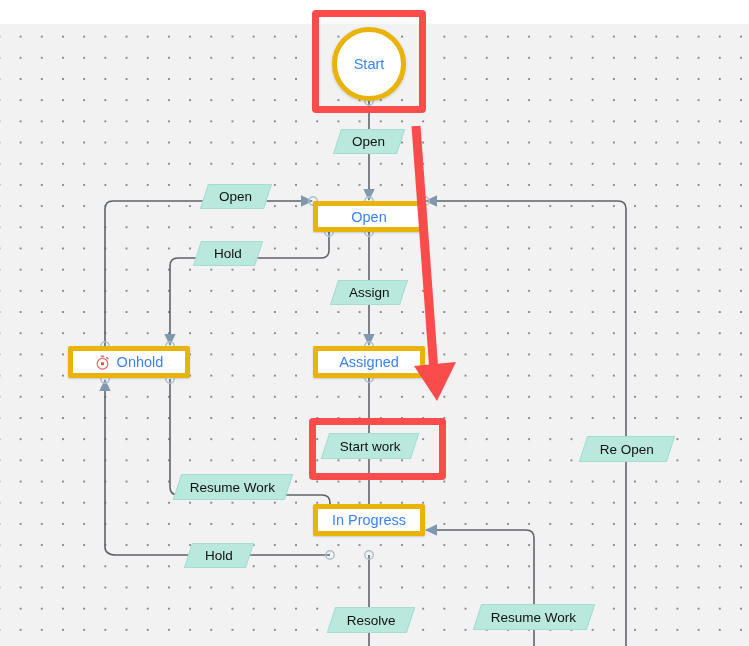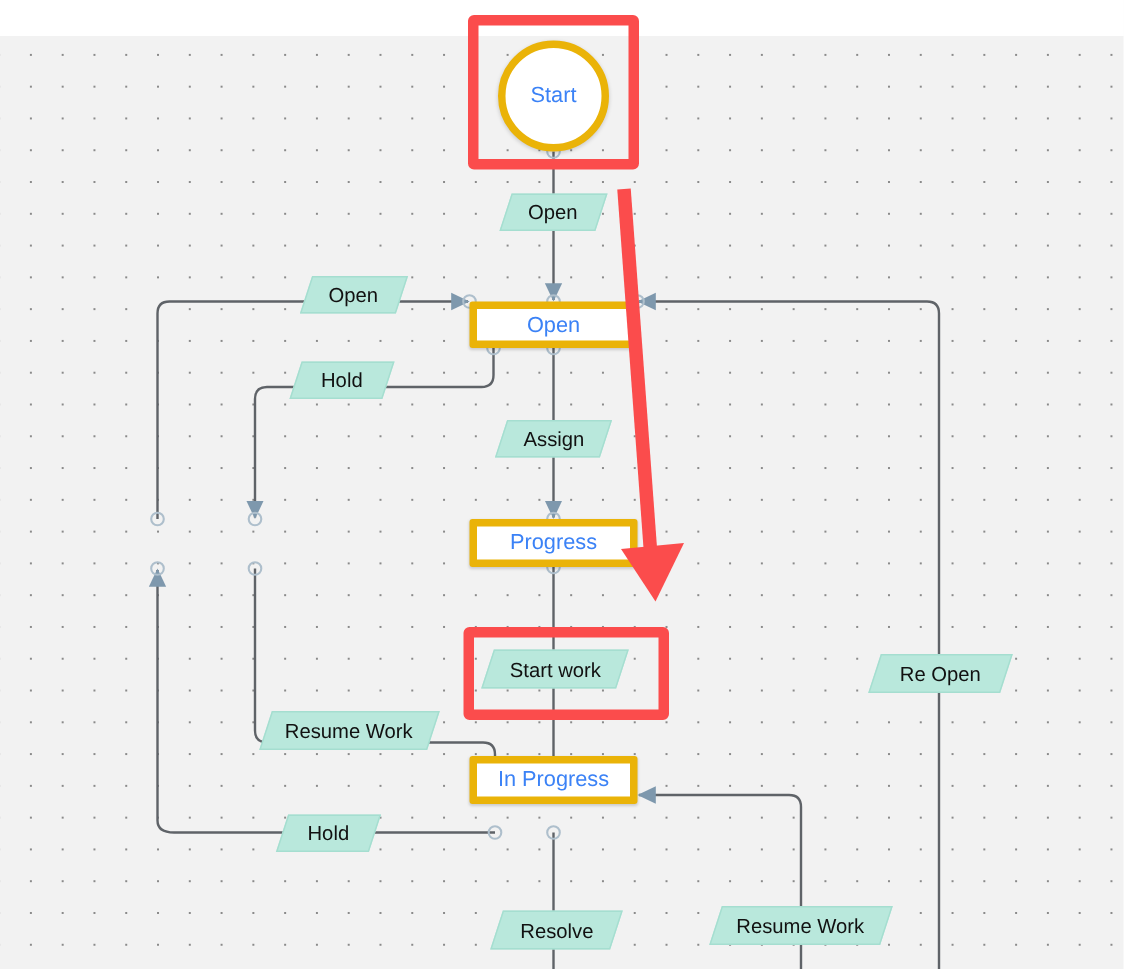--- a/index.html
+++ b/index.html
@@ -163,23 +163,34 @@
   </svg>
 
   <div class="node node-start" style="left:332px; top:27px; width:74px; height:74px;">
     <span class="node-label">Start</span>
   </div>
 
   <div class="node" style="left:313px; top:201px; width:112px; height:31px;">
     <span class="node-label">Open</span>
   </div>
 
+  <div class="node" style="left:68px; top:346px; width:122px; height:32px;">
+    <span class="onhold-inner">
+      <svg class="stopwatch" viewBox="0 0 20 20" xmlns="http://www.w3.org/2000/svg">
+        <rect x="7.6" y="0.8" width="4.8" height="2.2" rx="0.7" fill="#f26a6a"></rect>
+        <line x1="15.6" y1="3.4" x2="17.2" y2="5.0" stroke="#f26a6a" stroke-width="1.8" stroke-linecap="round"></line>
+        <circle cx="10" cy="11.6" r="7.1" fill="#ffffff" stroke="#f26a6a" stroke-width="1.7"></circle>
+        <rect x="8.1" y="9.7" width="3.8" height="3.8" fill="#f04545"></rect>
+      </svg>
+      <span class="node-label">Onhold</span>
+    </span>
+  </div>
 
   <div class="node" style="left:313px; top:346px; width:112px; height:32px;">
-    <span class="node-label">Progress</span>
+    <span class="node-label">Assigned</span>
   </div>
 
   <div class="node" style="left:313px; top:504px; width:112px; height:32px;">
     <span class="node-label">In Progress</span>
   </div>
 
   <div class="chip" style="left:337px; top:129px; width:64px; height:25px;">
     <span>Open</span>
   </div>
 

